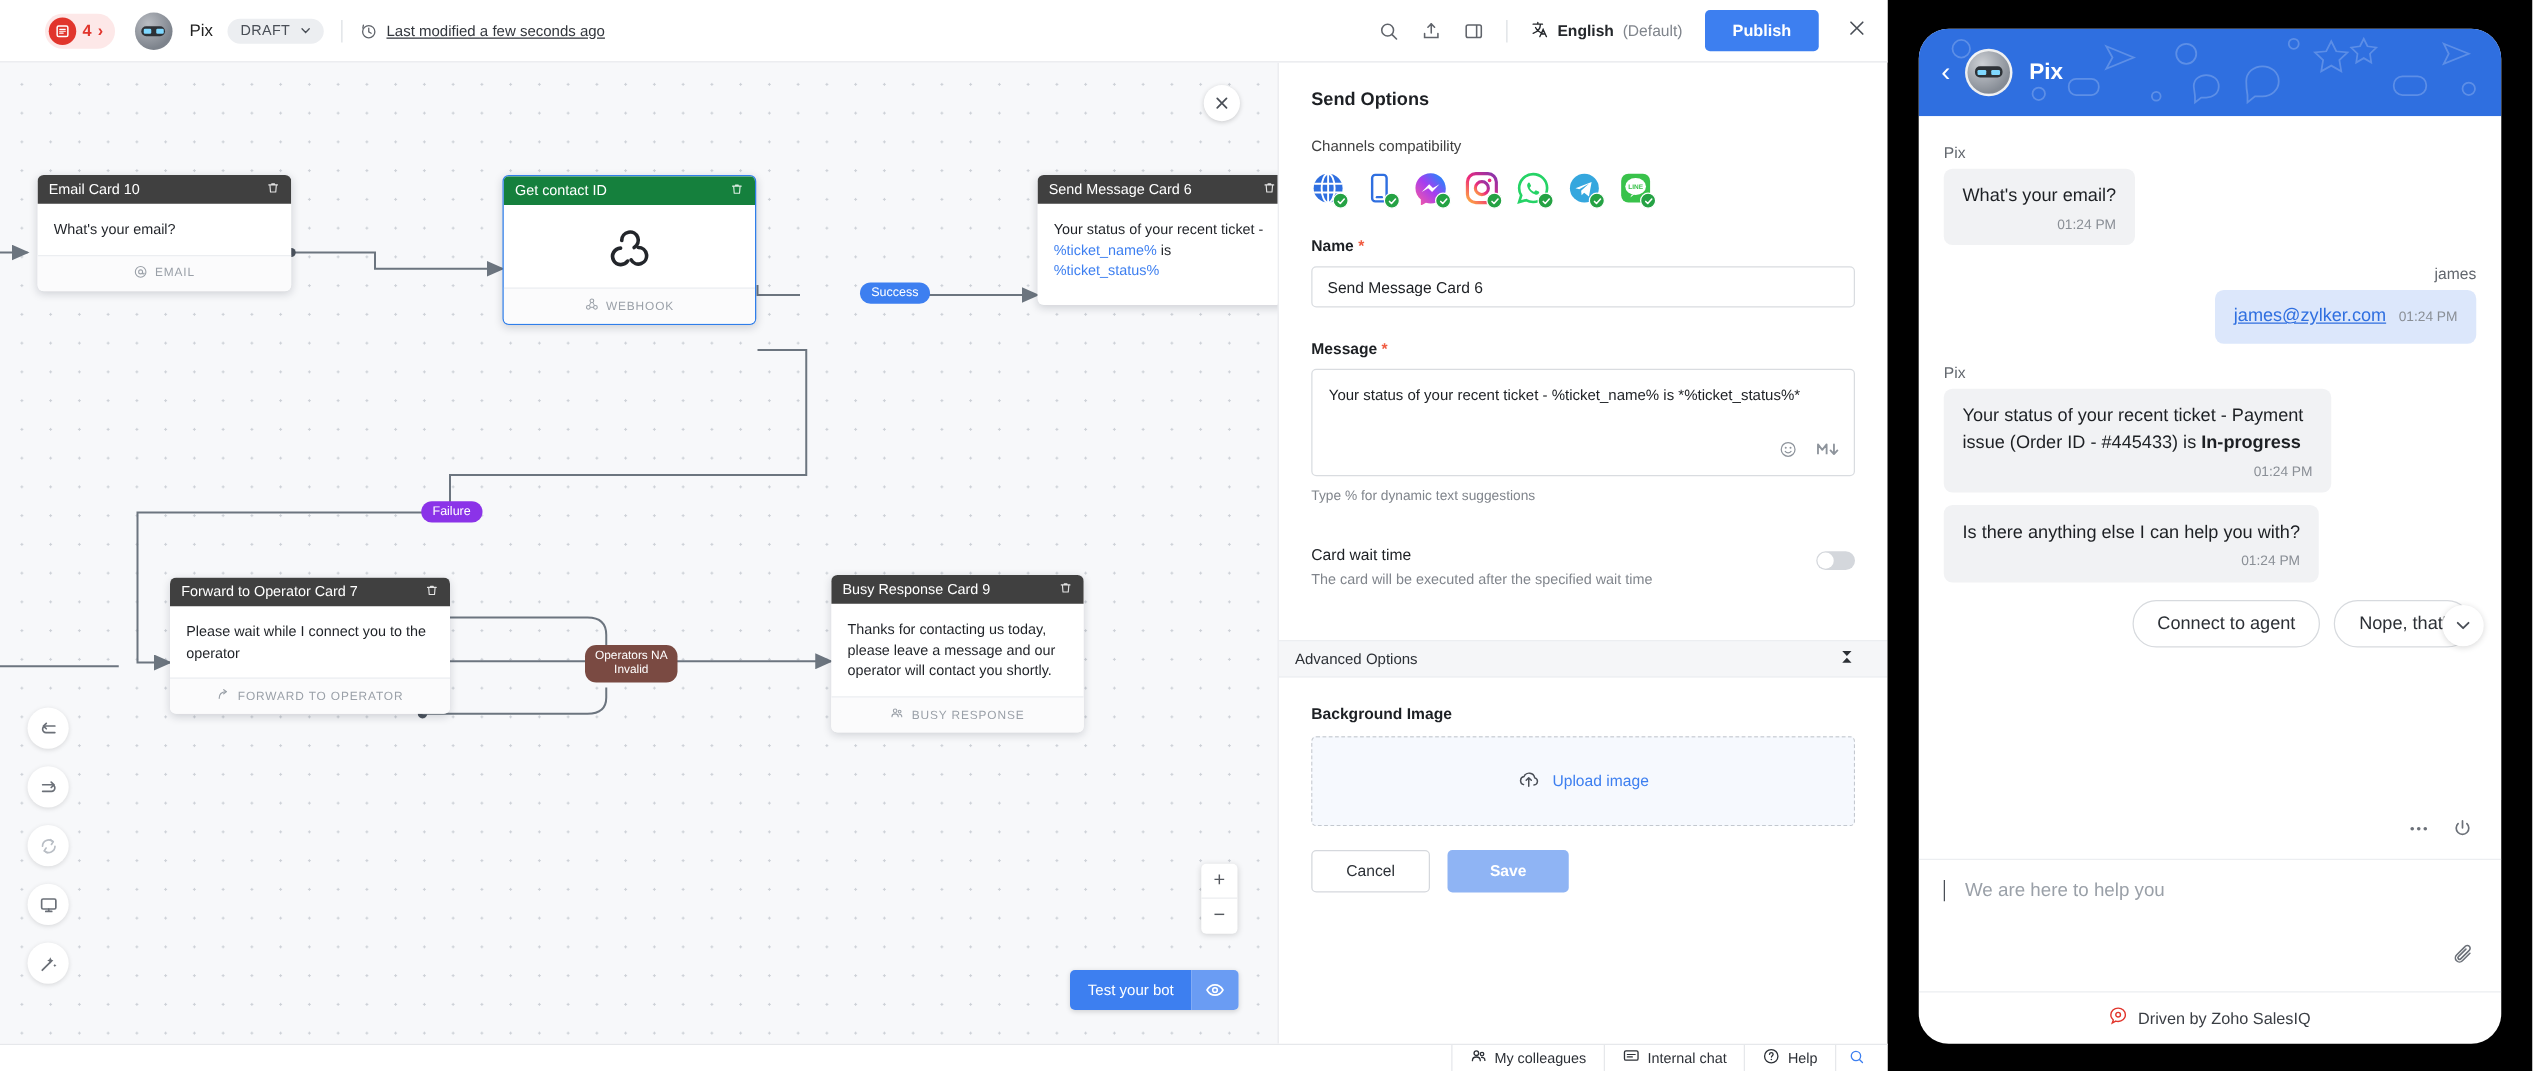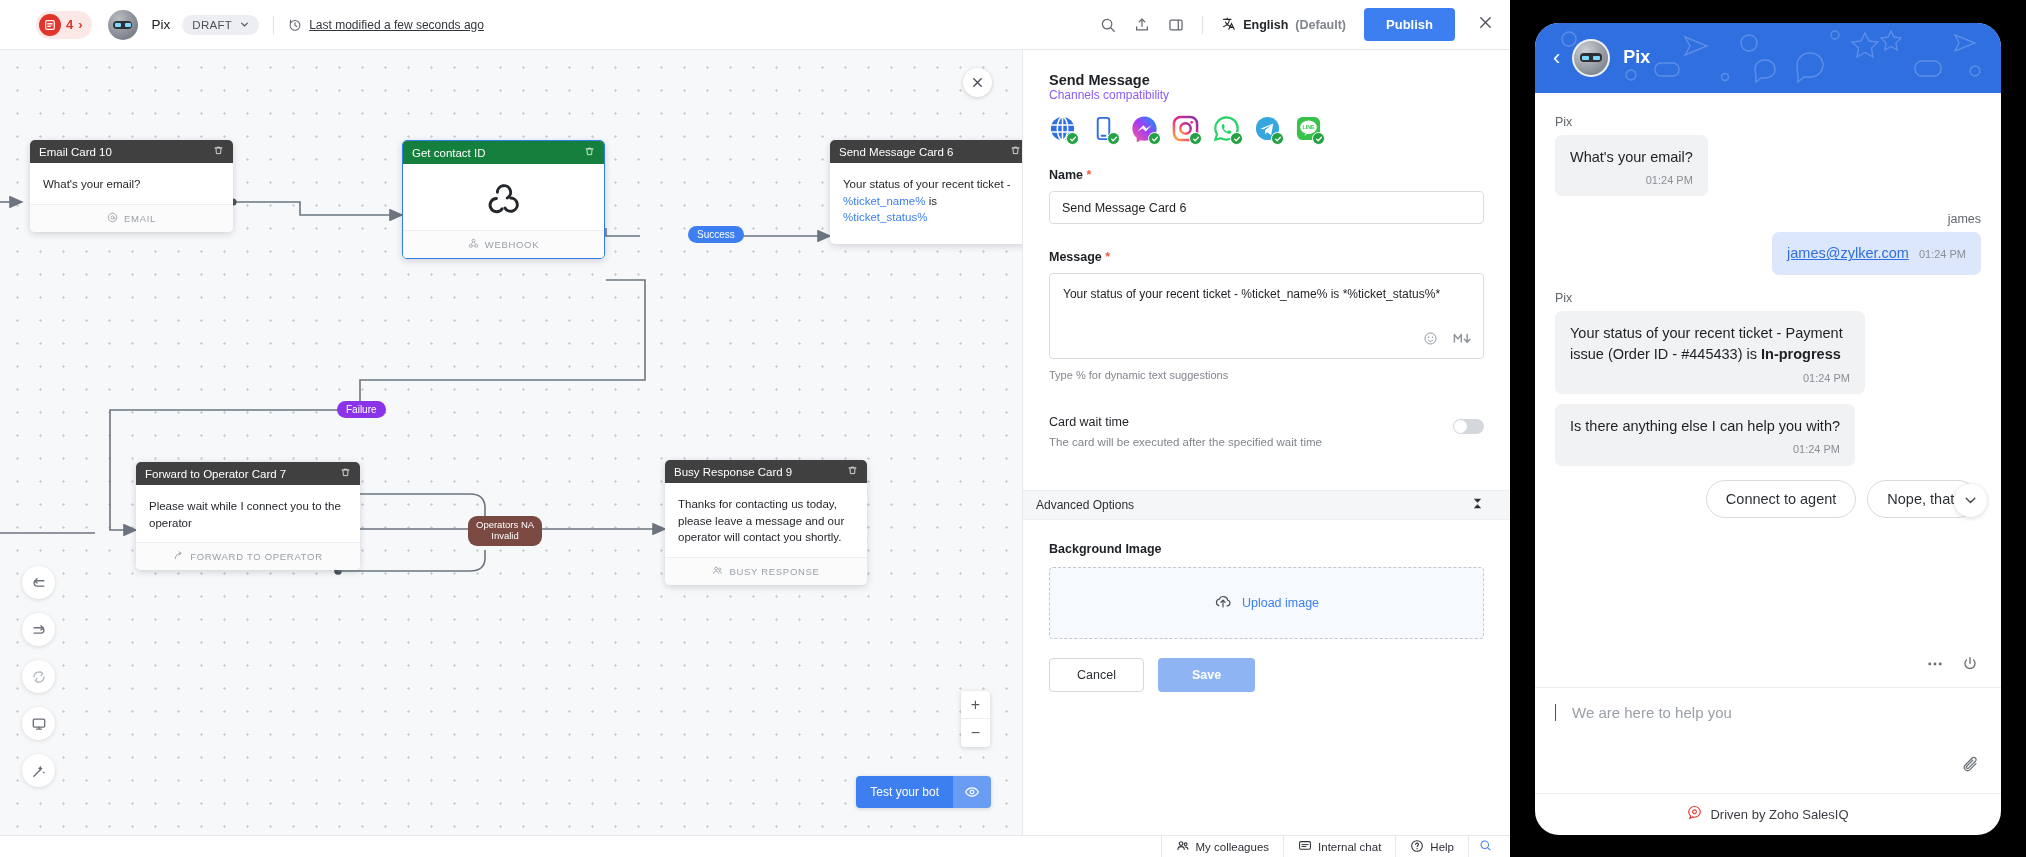--- a/index.html
+++ b/index.html
@@ -51,21 +51,21 @@
   }
   .vdiv { width: 1px; height: 18px; background: #dcdfe3; margin: 0 14px; }
   .lastmod { display: flex; align-items: center; gap: 7px; }
   .lastmod .txt {
     font-size: 12px; color: #32363c; text-decoration: underline;
   }
   .topbar-right { margin-left: auto; display: flex; align-items: center; gap: 18px; }
   .icon-btn { color: #60646b; display: flex; align-items: center; cursor: pointer; }
   .lang { display: flex; align-items: center; gap: 7px; font-size: 12.5px; }
   .lang .l1 { color: #24272b; font-weight: 600; }
-  .lang .l2 { color: #80858c; font-weight: bold; }
+  .lang .l2 { color: #80858c; }
   .publish-btn {
     background: #3d7ff0; color: #fff; border: none; border-radius: 4px;
     font-size: 13px; font-weight: 600; padding: 9px 22px; cursor: pointer;
     font-family: "Liberation Sans", sans-serif;
   }
   .close-x { color: #4a4f57; cursor: pointer; margin-left: 4px; }
 
   
   .canvas {
     position: absolute; top: 50px; left: 0; width: 1022px; height: 785px;
@@ -139,21 +139,21 @@
   .test-bot .eye { background: #6a9cf3; display: flex; align-items: center; padding: 0 11px; cursor: pointer; color: #fff; }
 
   
   .form-panel {
     position: absolute; top: 50px; left: 1022px; width: 488px; height: 785px;
     background: #fff; border-left: 1px solid #e6e8eb; overflow: hidden;
   }
   .form-scroll { height: 785px; overflow: hidden; }
   .fp-pad { padding: 22px 26px 0; }
   .fp-title { font-size: 14.5px; font-weight: 700; color: #1d2024; }
-  .fp-sub { font-size: 12px; color: #8b5cf6; }
+  .fp-sub { font-size: 12px; color: #404040; margin-top: 22px; }
   .channels { display: flex; gap: 14px; margin-top: 13px; }
   .chan { position: relative; width: 27px; height: 27px; }
   .chan .tick {
     position: absolute; right: -3px; bottom: -3px; width: 13px; height: 13px;
     background: #25a244; border: 1.5px solid #fff; border-radius: 50%;
     display: flex; align-items: center; justify-content: center;
   }
   .fld-label { font-size: 12.5px; font-weight: 700; color: #1d2024; margin-top: 26px; }
   .req { color: #f05b41; font-weight: 700; }
   .txt-input {
@@ -557,21 +557,21 @@
               <path d="M1.8 9S4.4 4.4 9 4.4 16.2 9 16.2 9 13.6 13.6 9 13.6 1.8 9 1.8 9z" stroke="#fff" stroke-width="1.4"></path>
               <circle cx="9" cy="9" r="2.1" stroke="#fff" stroke-width="1.4"></circle>
             </svg>
         </div>
       </div>
     </div>
 
     <div class="form-panel">
       <div class="form-scroll">
         <div class="fp-pad">
-          <div class="fp-title">Send Message</div>
+          <div class="fp-title">Send Options</div>
           <div class="fp-sub">Channels compatibility</div>
 
           <div class="channels">
             <div class="chan">
               <svg width="27" height="27" viewBox="0 0 28 28">
                   <circle cx="14" cy="14" r="12" fill="#2f6fe0"></circle>
                   <ellipse cx="14" cy="14" rx="5.4" ry="12" fill="none" stroke="#fff" stroke-width="1.6"></ellipse>
                   <path d="M2.4 10.4h23.2M2.4 17.6h23.2M14 2v24" stroke="#fff" stroke-width="1.6"></path>
                 </svg>
               <span class="tick">

